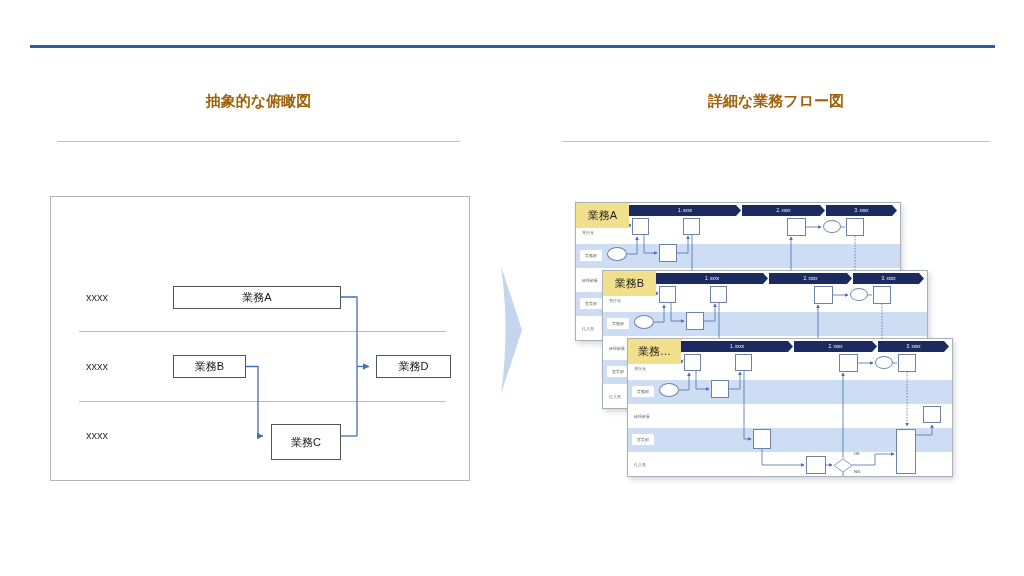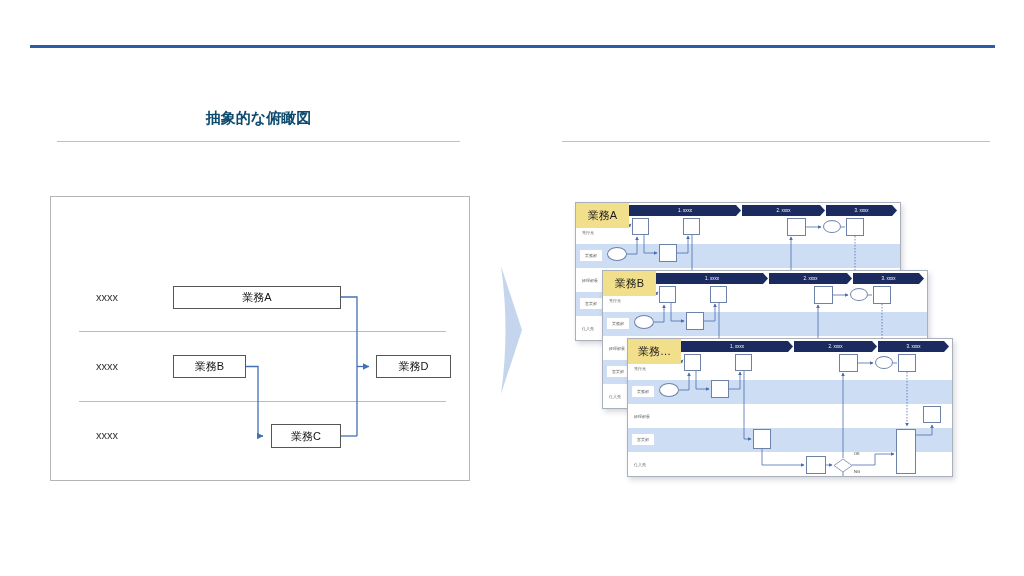--- a/index.html
+++ b/index.html
@@ -4,34 +4,34 @@
 <style>
   html,body{margin:0;padding:0;background:#fff;}
   .slide{position:relative;width:1024px;height:576px;background:#fff;overflow:hidden;
          font-family:"Liberation Sans","DejaVu Sans",sans-serif;}
 
   
   .title{position:absolute;left:30px;top:14px;font-size:20px;font-weight:bold;color:#2b5ca8;letter-spacing:.5px;white-space:nowrap;}
   .title-rule{position:absolute;left:30px;top:45px;width:965px;height:3px;background:#2b5ca8;}
 
   
-  .sec-head{position:absolute;top:109px;font-size:15px;font-weight:bold;color:#0c4a6e;text-align:center;}
+  .sec-head{position:absolute;top:92px;font-size:15px;font-weight:bold;color:#a16207;text-align:center;}
   .sec-head.left{left:57px;width:403px;}
   .sec-head.right{left:562px;width:428px;}
   .sec-rule{position:absolute;top:141px;height:1px;background:#a9c7e0;}
   .sec-rule.left{left:57px;width:403px;}
   .sec-rule.right{left:562px;width:428px;}
 
   
   .overview{position:absolute;left:50px;top:196px;width:418px;height:283px;border:1px solid #b5b5b5;background:#fff;}
   .banner{position:absolute;left:105px;top:18px;width:290px;height:26px;background:#1b2b5f;color:#fff;
           font-size:12px;font-weight:bold;display:flex;align-items:center;justify-content:center;
           padding-right:12px;box-sizing:border-box;
           clip-path:polygon(0 0,calc(100% - 14px) 0,100% 50%,calc(100% - 14px) 100%,0 100%);}
-  .ov-row-label{position:absolute;left:35px;width:42px;height:13px;text-align:center;font-size:11px;color:#333;}
+  .ov-row-label{position:absolute;left:35px;width:42px;height:13px;font-size:11px;color:#333;}
   .ov-divider{position:absolute;left:28px;width:367px;height:1px;background:#9dc3e6;}
   .task-box{position:absolute;border:1px solid #555;background:#fff;font-size:11px;color:#111;
             display:flex;align-items:center;justify-content:center;box-sizing:border-box;}
   .ov-svg{position:absolute;left:0;top:0;}
 
   
   .mid-arrow{position:absolute;left:497px;top:266px;}
 
   
   .card{position:absolute;width:324px;height:137px;background:#fff;border:1px solid #a9b0ba;
@@ -57,20 +57,21 @@
 </style>
 </head>
 <body>
 
 <div class="slide">
 
   <div class="title-rule"></div>
 
   <div class="sec-head left">抽象的な俯瞰図</div>
   <div class="sec-rule left"></div>
+  <div class="sec-head right">詳細な業務フロー図</div>
   <div class="sec-rule right"></div>
 
   <div class="overview">
     <div class="ov-row-label" style="top:94px">xxxx</div>
     <div class="ov-row-label" style="top:163px">xxxx</div>
     <div class="ov-row-label" style="top:232px">xxxx</div>
     <div class="ov-divider" style="top:134px"></div>
     <div class="ov-divider" style="top:204px"></div>
 
     <svg class="ov-svg" width="418" height="283">
@@ -86,21 +87,21 @@
         <path d="M290,100 H306 V239"></path>
         <path d="M290,239 H306"></path>
         <path d="M306,169.5 H318" marker-end="url(#arrBig)"></path>
         <path d="M195,169.5 H207 V239 H212" marker-end="url(#arrBig)"></path>
       </g>
     </svg>
 
     <div class="task-box" style="left:122px;top:89px;width:168px;height:23px">業務A</div>
     <div class="task-box" style="left:122px;top:158px;width:73px;height:23px">業務B</div>
     <div class="task-box" style="left:325px;top:158px;width:75px;height:23px">業務D</div>
-    <div class="task-box" style="left:220px;top:227px;width:70px;height:24px">業務C</div>
+    <div class="task-box" style="left:220px;top:227px;width:70px;height:36px">業務C</div>
   </div>
 
   <svg class="mid-arrow" width="28" height="128">
     <path d="M4,0 C10,44 10,84 4,128 L25,64 Z" fill="#c5d5ee"></path>
   </svg>
 
   <div>
       <div class="card card0">
     <div class="lane" style="top:17px"></div>
     <div class="lane blue" style="top:41px"></div>

